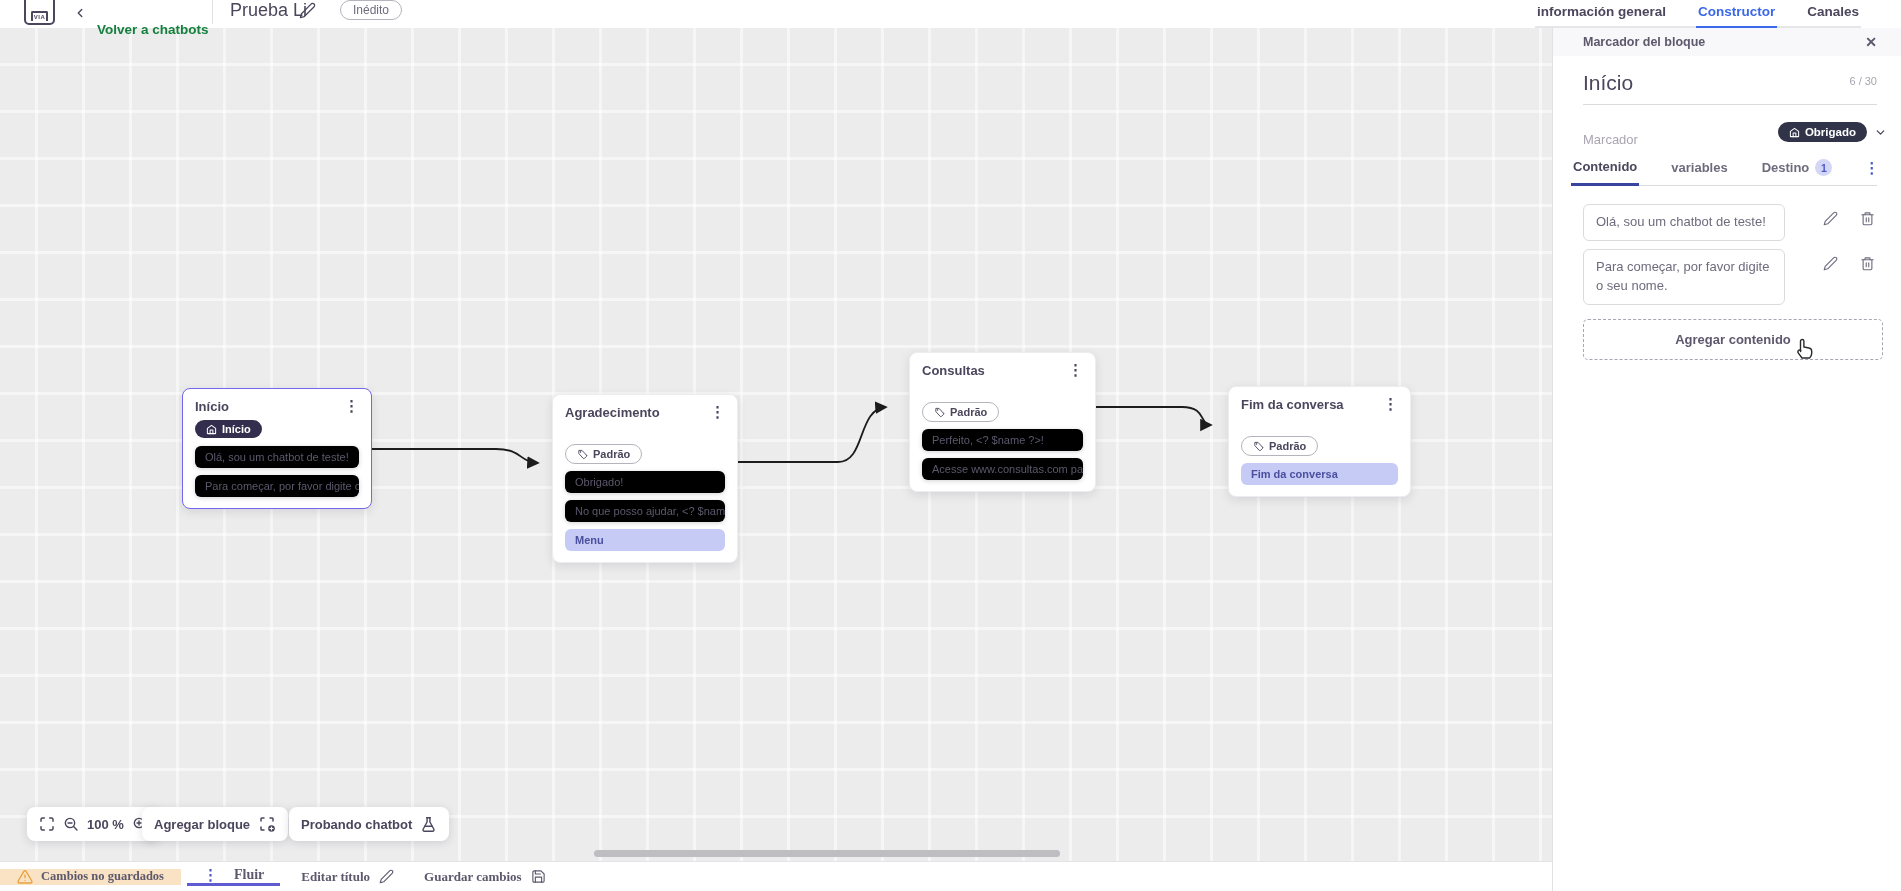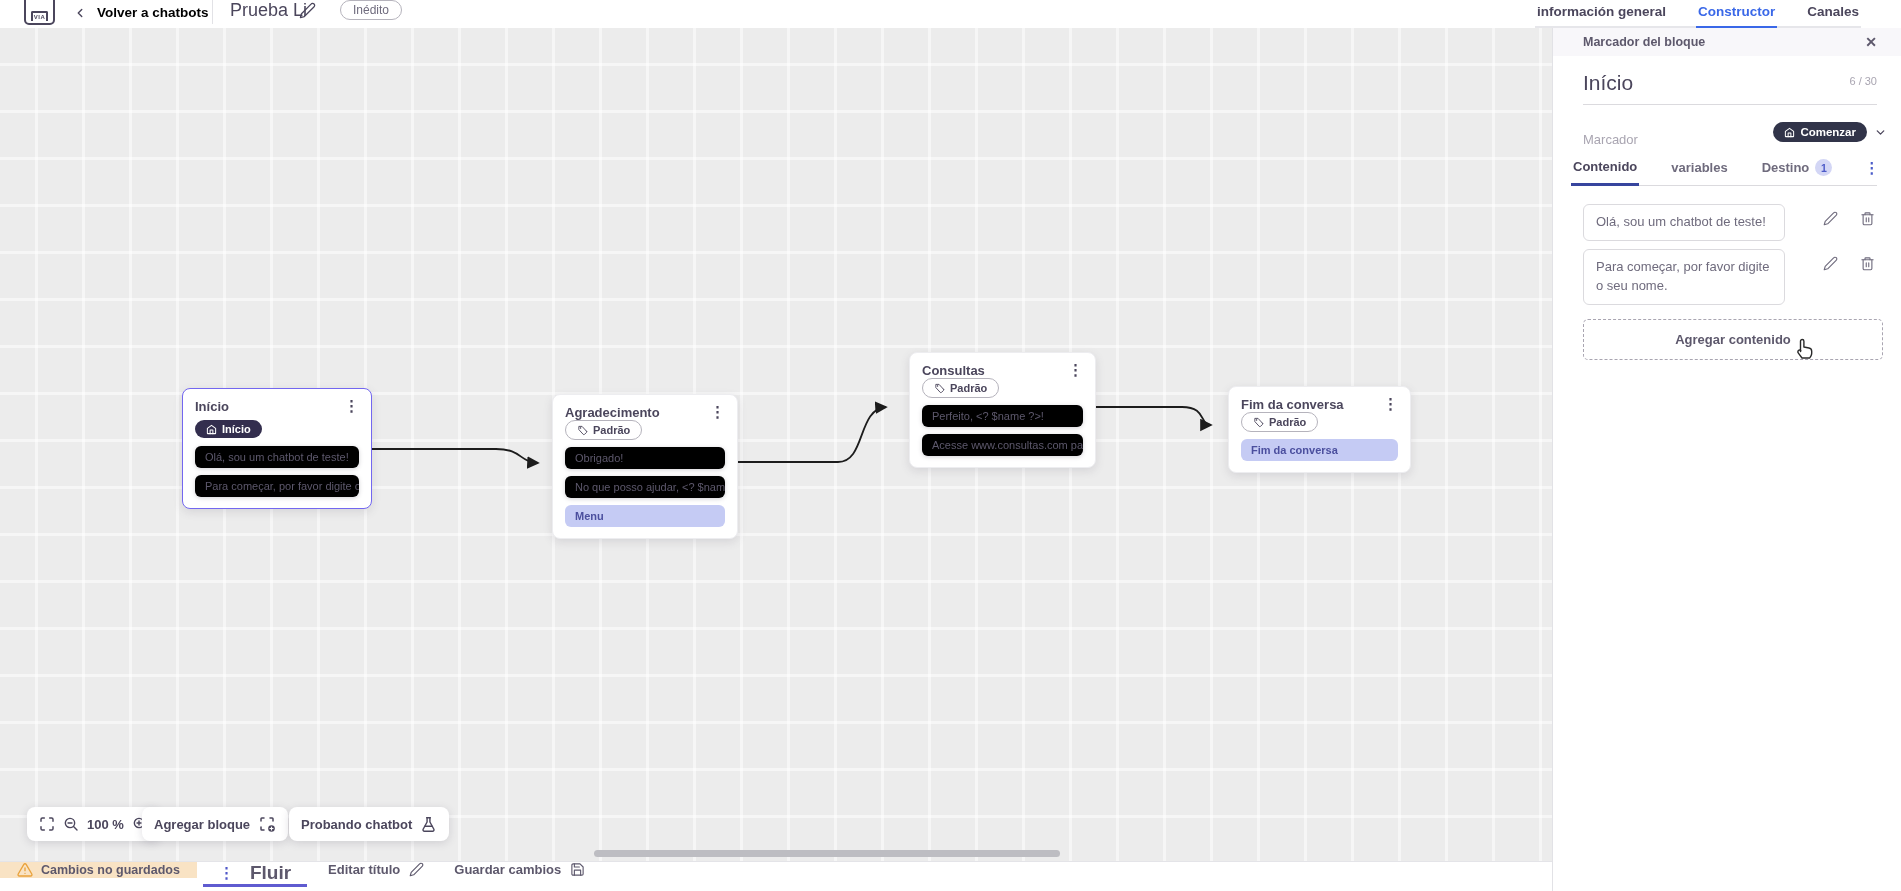--- a/index.html
+++ b/index.html
@@ -4,21 +4,21 @@
 <style>
   * { margin:0; padding:0; box-sizing:border-box; }
   html,body { width:1901px; height:891px; overflow:hidden; }
   body { font-family:"Liberation Sans", sans-serif; background:#fff; position:relative; color:#4b465c; }
 
   
   .header { position:absolute; left:0; top:0; width:1901px; height:28px; background:#fff; display:flex; align-items:center; z-index:30; }
   .logo-box { position:absolute; left:24px; top:-7px; width:31px; height:32px; border:2px solid #4b465c; border-radius:5px; display:flex; align-items:flex-end; justify-content:center; background:#fff; overflow:hidden; }
   .logo-inner { width:17px; height:10px; border:2px solid #4b465c; border-bottom:none; border-radius:2px 2px 0 0; margin-bottom:2px; font-size:6px; font-weight:700; text-align:center; line-height:9px; letter-spacing:.5px; }
   .back-chevron { position:absolute; left:73px; top:3px; width:14px; height:20px; color:#4b465c; cursor:pointer; }
-  .back-label { position:absolute; left:97px; top:5px; font-size:13.5px; font-weight:700; color:#000000;text-align:right; }
+  .back-label { position:absolute; left:97px; top:22px; font-size:13.5px; font-weight:700; color:#15803d;text-align:right; }
   .hdr-divider { position:absolute; left:212px; top:0px; width:1px; height:24px; background:#e2e2e6; }
   .doc-title { position:absolute; left:230px; top:0px; font-size:18px; font-weight:500; color:#4b465c; }
   .title-pencil { position:absolute; left:299px; top:2px; color:#4b465c; }
   .status-pill { position:absolute; left:340px; top:0px; border:1px solid #b5b3bc; border-radius:11px; padding:2px 12px; font-size:12px; color:#6f6b7d; background:#fff; }
   .top-tabs { position:absolute; right:40px; top:0; height:28px; display:flex; gap:28px; border-bottom:2px solid #e6e6ea; }
   .top-tab { font-size:13.5px; font-weight:600; color:#4b465c; padding:4px 2px 0 2px; cursor:pointer; }
   .top-tab.active { color:#3a68e8; border-bottom:2px solid #3a68e8; margin-bottom:-2px; }
 
   
   .canvas { position:absolute; left:0; top:28px; width:1552px; height:833px;
@@ -28,21 +28,21 @@
       linear-gradient(to bottom, rgba(255,255,255,.55) 0 3px, transparent 3px);
     background-size:47px 47px; background-position:-12px -12px; }
   .edges { position:absolute; left:0; top:0; width:100%; height:100%; }
 
   .node { position:absolute; background:#fff; border:1px solid #ededf0; border-radius:8px; box-shadow:0 3px 10px rgba(75,70,92,.14); padding:10px 12px 11px 12px; }
   .node.selected { border:1.5px solid #7367f0; }
   .node-head { display:flex; justify-content:space-between; align-items:flex-start; }
   .node-title { font-size:13px; font-weight:700; color:#4b465c; }
   .kebab { font-size:15px; font-weight:700; color:#4b465c; line-height:14px; cursor:pointer; }
   .badge-dark { display:inline-flex; align-items:center; gap:5px; background:#332e4e; color:#fff; font-size:11px; font-weight:700; border-radius:11px; padding:3px 11px; margin-top:6px; }
-  .badge-outline { display:inline-flex; align-items:center; gap:5px; background:#fff; border:1px solid #b5b3bc; color:#4b465c; font-size:11px; font-weight:700; border-radius:11px; padding:3px 11px; margin-top:0; }
+  .badge-outline { display:inline-flex; align-items:center; gap:5px; background:#fff; border:1px solid #b5b3bc; color:#4b465c; font-size:11px; font-weight:700; border-radius:11px; padding:3px 11px; margin-top:24px; }
   .node-card { margin-top:7px; background:#000000; border-radius:6px; box-shadow:0 1px 4px rgba(75,70,92,.25); padding:5px 10px; font-size:11px; color:#5d586c; white-space:nowrap; overflow:hidden; cursor:pointer; }
   .node-card.highlight { background:#c5cbf4; color:#4b4f9e; font-weight:700; box-shadow:none; }
 
   .tool { position:absolute; top:779px; height:34px; background:#fff; border-radius:8px; box-shadow:0 2px 8px rgba(75,70,92,.18); display:flex; align-items:center; gap:8px; padding:0 12px; font-size:13px; font-weight:600; color:#4b465c; cursor:pointer; }
   .tool .icon { display:flex; align-items:center; }
   .hscroll { position:absolute; left:594px; top:822px; width:466px; height:7px; border-radius:4px; background:#bdbdc2; cursor:pointer; }
 
   
   .panel { position:absolute; left:1552px; top:28px; width:349px; height:863px; background:#fff; border-left:1px solid #e2e2e6; z-index:20; }
   .panel-header { height:28px; background:#f8f7fa; display:flex; align-items:center; justify-content:space-between; padding:0 24px 0 30px; font-size:12.5px; font-weight:600; color:#5d586c; }
@@ -60,25 +60,25 @@
   .count-badge { width:17px; height:17px; border-radius:50%; background:#d3d6f5; color:#4c5ac8; font-size:10.5px; font-weight:700; display:flex; align-items:center; justify-content:center; }
   .panel-tabs .kebab { margin-left:auto; color:#4a5cc9; padding-bottom:8px; }
   .content-list { margin:18px 18px 0 30px; }
   .content-row { display:flex; align-items:flex-start; margin-bottom:8px; }
   .content-card { width:202px; border:1px solid #dbdade; border-radius:6px; padding:8px 12px; font-size:13px; color:#6f6b7d; line-height:1.45; background:#fff; }
   .row-icons { margin-left:auto; display:flex; gap:22px; padding-top:7px; margin-right:8px; color:#6f6b7d; }
   .row-icons span { cursor:pointer; display:flex; }
   .add-content { margin:14px 18px 0 30px; border:1px dashed #a9a5b1; border-radius:5px; height:41px; display:flex; align-items:center; justify-content:center; font-size:13px; font-weight:600; color:#5d586c; cursor:pointer; }
 
   
-  .statusbar { position:absolute; left:0; top:861px; width:1552px; height:30px; background:#fff; border-top:1px solid #e4e4e8; display:flex; align-items:flex-start; z-index:25; }
+  .statusbar { position:absolute; left:0; top:861px; width:1552px; height:30px; background:#fff; border-top:1px solid #e4e4e8; display:flex; align-items:center; z-index:25;font-family:Liberation Serif, serif; }
   .warn { display:flex; align-items:center; gap:8px; padding:0 17px; background:#f9e3c4; font-size:12.5px; font-weight:600; color:#5d586c; }
   .flow-tab { display:flex; align-items:center; gap:16px; padding:0 16px; margin-left:6px; border-bottom:3px solid #5f5bd0; cursor:pointer; }
   .flow-tab .kebab { color:#5058c8; }
-  .flow-label { font-size:19px; font-weight:600; color:#5d586c; }
+  .flow-label { font-size:14px; font-weight:600; color:#5d586c; }
   .sb-item { display:flex; align-items:center; gap:9px; padding:0 15px; font-size:13px; font-weight:600; color:#5d586c; cursor:pointer; }
   .sb-item.first { margin-left:6px; }
   .sb-divider { width:1px; background:#e0e0e4; margin:3px 0 3px 12px; }
 
   .cursor { position:absolute; left:1792px; top:336px; z-index:50; pointer-events:none; }
   svg { display:block; }
 </style>
 </head>
 <body>
 
@@ -245,21 +245,21 @@
     <span class="char-count">6 / 30</span>
   </div>
   <div class="marker-row">
     <span class="marker-label">Marcador</span>
     <span class="marker-right">
       <span class="marker-pill">
         <svg width="11" height="11" viewBox="0 0 24 24" fill="none" stroke="currentColor" stroke-width="2.2" stroke-linecap="round" stroke-linejoin="round">
             <path d="M3 9.5 12 3l9 6.5V20a1 1 0 0 1-1 1H4a1 1 0 0 1-1-1z"></path>
             <polyline points="9 21 9 13 15 13 15 21"></polyline>
           </svg>
-        <span>Comenzar</span>
+        <span>Obrigado</span>
       </span>
       <svg width="13" height="13" viewBox="0 0 24 24" fill="none" stroke="#4b465c" stroke-width="2.4" stroke-linecap="round" stroke-linejoin="round">
           <polyline points="6 9 12 15 18 9"></polyline>
         </svg>
     </span>
   </div>
   <div class="panel-tabs">
     <div class="panel-tab active">
         <span>Contenido</span>
       </div>

